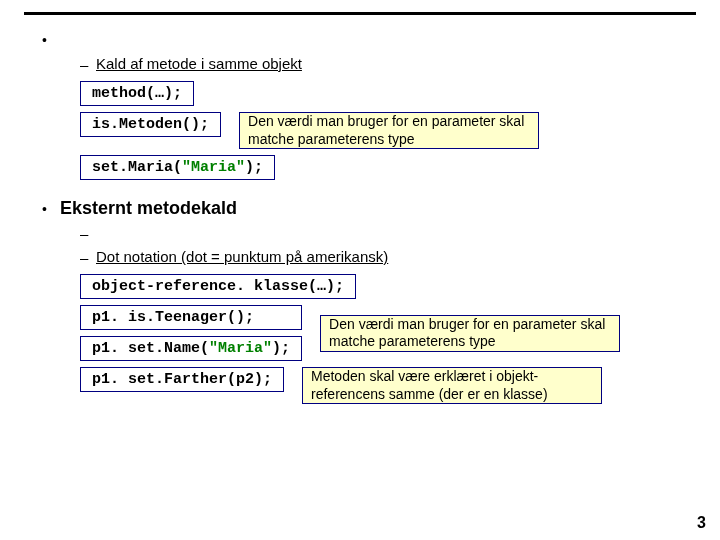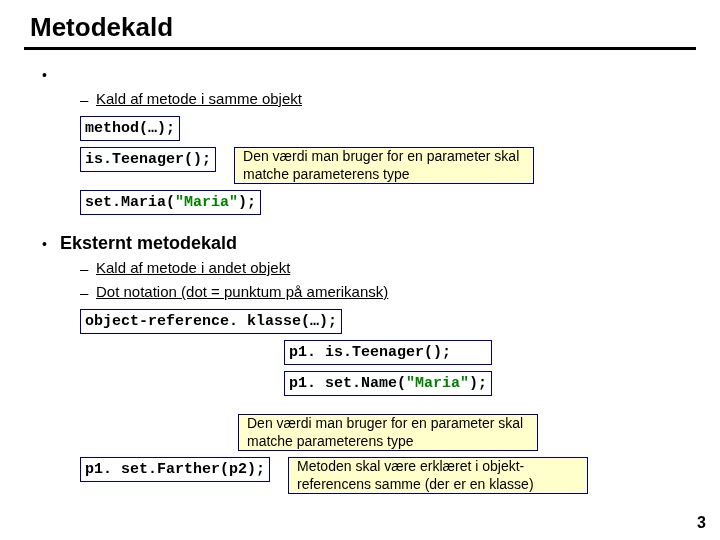--- a/index.html
+++ b/index.html
@@ -61,21 +61,21 @@
   }
   .row {
     display: flex;
     align-items: flex-start;
     margin-left: 56px;
     margin-top: 6px;
     gap: 18px;
   }
   .codebox {
     border: 1.5px solid #000080;
-    padding: 3px 4px;
+    padding: 3px 11px;
     font-family: "Courier New", monospace;
     font-weight: bold;
     font-size: 15px;
     white-space: pre;
     display: inline-block;
     background: #fff;
   }
   .codebox .str { color: #008000; }
   .callout {
     border: 1.5px solid #000080;
@@ -91,64 +91,62 @@
     bottom: 8px;
     font-size: 16px;
     font-weight: bold;
   }
   .section-gap { height: 12px; }
 </style>
 </head>
 <body>
 
 <div class="slide">
-  <div class="title">Metodekald</div>
   <div class="rule"></div>
 
   <div class="lvl1">
     <span class="bullet">•</span>
   </div>
   <div class="lvl2">
     <span class="dash">–</span>
     <span class="text">Kald af metode i samme objekt</span>
   </div>
 
   <div class="row">
     <div class="codebox">method(…);</div>
   </div>
 
   <div class="row">
-    <div class="codebox">is.Teenager();</div>
+    <div class="codebox">is.Metoden();</div>
     <div class="callout">Den værdi man bruger for en parameter skal matche parameterens type</div>
   </div>
 
   <div class="row">
     <div class="codebox"><span>set.Maria(</span><span class="str">"Maria"</span><span>);</span></div>
   </div>
 
   <div class="section-gap"></div>
 
   <div class="lvl1">
     <span class="bullet">•</span>
     <span class="text">Eksternt metodekald</span>
   </div>
   <div class="lvl2">
     <span class="dash">–</span>
-    <span class="text">Kald af metode i andet objekt</span>
   </div>
   <div class="lvl2">
     <span class="dash">–</span>
     <span class="text">Dot notation (dot = punktum på amerikansk)</span>
   </div>
 
   <div class="row">
     <div class="codebox">object-reference. klasse(…);</div>
   </div>
 
-  <div class="row" style="align-items:center;flex-direction:column;">
+  <div class="row" style="align-items:flex-end;">
     <div style="display:flex;flex-direction:column;gap:6px;">
       <div class="codebox">p1. is.Teenager();</div>
       <div class="codebox"><span>p1. set.Name(</span><span class="str">"Maria"</span><span>);</span></div>
     </div>
     <div class="callout" style="align-self:center;">Den værdi man bruger for en parameter skal matche parameterens type</div>
   </div>
 
   <div class="row">
     <div class="codebox">p1. set.Farther(p2);</div>
     <div class="callout">Metoden skal være erklæret i objekt-referencens samme (der er en klasse)</div>

